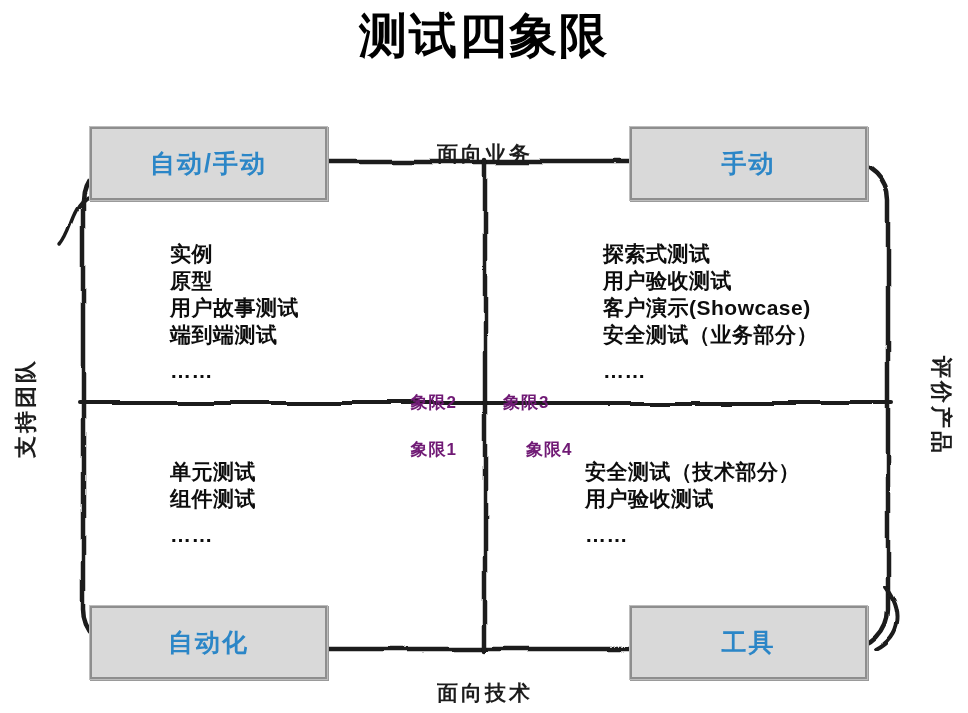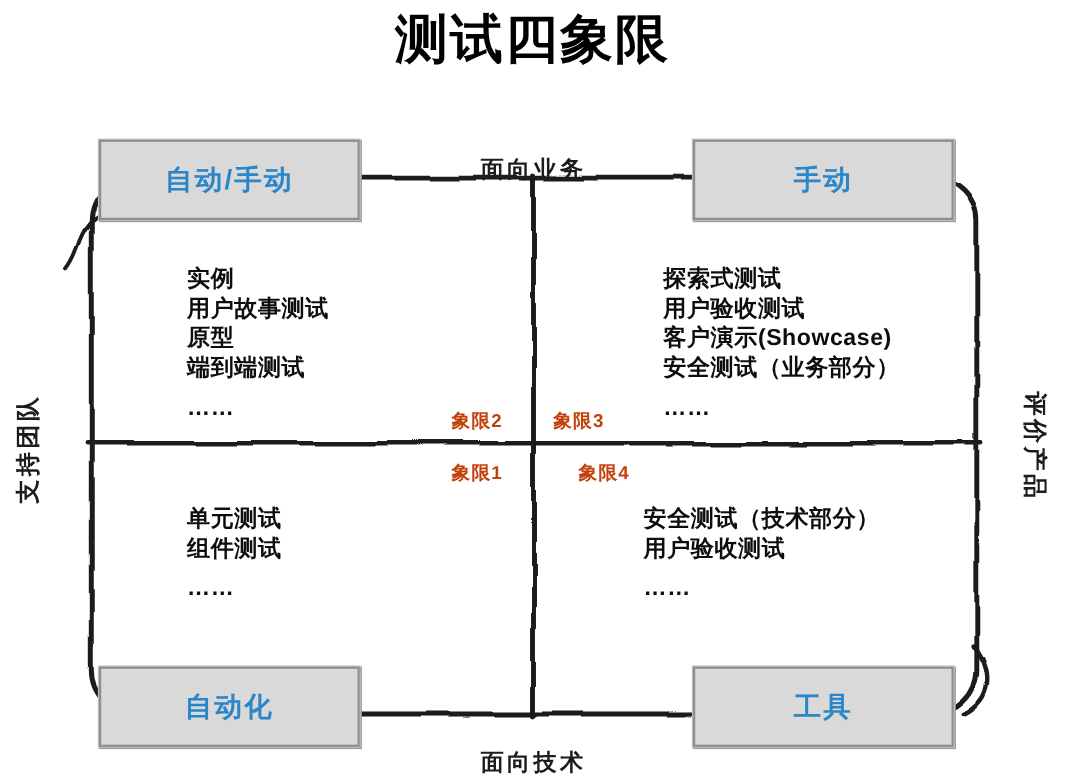--- a/index.html
+++ b/index.html
@@ -36,21 +36,21 @@
     border:2px solid var(--box-border);
     box-shadow:0 0 0 1px #bdbdbd, 1px 1px 0 1px #9a9a9a;
     display:flex;align-items:center;justify-content:center;
     font-size:25px;font-weight:bold;color:var(--accent-blue);letter-spacing:2px;
   }
   .box-tl{left:90px;top:127px;}
   .box-tr{left:630px;top:127px;}
   .box-bl{left:90px;top:606px;}
   .box-br{left:630px;top:606px;}
   .qlabel{
-    position:absolute;z-index:2;font-size:17px;font-weight:bold;color:#c2410c;width:70px;letter-spacing:1px;
+    position:absolute;z-index:2;font-size:17px;font-weight:bold;color:#701a75;width:70px;letter-spacing:1px;margin-top:20px;
   }
   .ql2{left:387px;top:371px;text-align:right;}
   .ql3{left:503px;top:371px;text-align:left;}
   .ql1{left:387px;top:418px;text-align:right;}
   .ql4{left:526px;top:418px;text-align:left;}
   .qlist{
     position:absolute;z-index:2;font-size:21px;font-weight:600;line-height:27px;color:var(--text);
     letter-spacing:0.5px;
   }
   .list-q2{left:170px;top:240px;}
@@ -93,22 +93,22 @@
   <div class="corner-box box-bl">自动化</div>
   <div class="corner-box box-br">工具</div>
 
   <div class="qlabel ql2">象限2</div>
   <div class="qlabel ql3">象限3</div>
   <div class="qlabel ql1">象限1</div>
   <div class="qlabel ql4">象限4</div>
 
   <div class="qlist list-q2">
     <div class="li">实例</div>
+    <div class="li">原型</div>
     <div class="li">用户故事测试</div>
-    <div class="li">原型</div>
     <div class="li">端到端测试</div>
     <div class="li ellipsis">……</div>
   </div>
 
   <div class="qlist list-q3">
     <div class="li">探索式测试</div>
     <div class="li">用户验收测试</div>
     <div class="li">客户演示(Showcase)</div>
     <div class="li">安全测试（业务部分）</div>
     <div class="li ellipsis">……</div>

